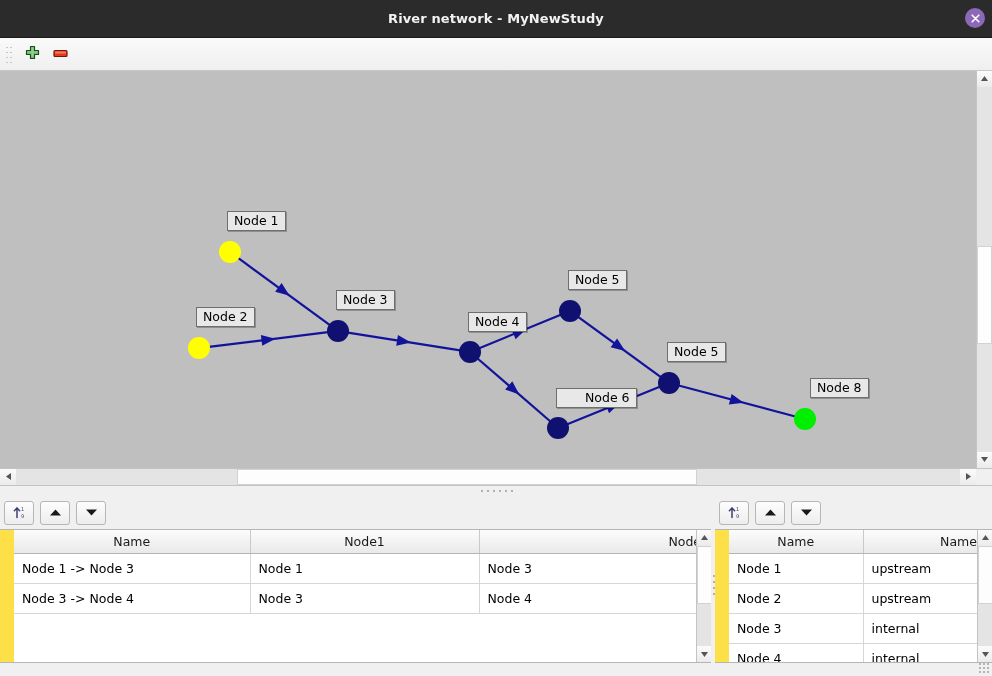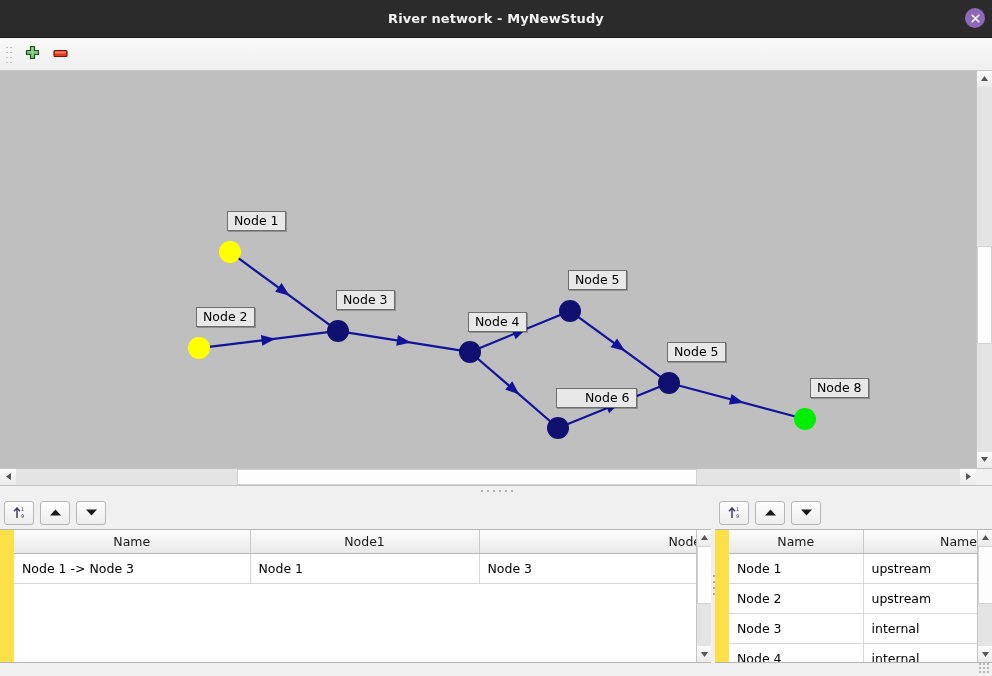--- a/index.html
+++ b/index.html
@@ -430,20 +430,25 @@
                   <th>Node1</th>
                   <th>Node2</th>
                 </tr>
             </thead>
             <tbody id="branch-body">
                 <tr>
                   <td>Node 1 -&gt; Node 3</td>
                   <td>Node 1</td>
                   <td>Node 3</td>
                 </tr>
+                <tr>
+                  <td>Node 3 -&gt; Node 4</td>
+                  <td>Node 3</td>
+                  <td>Node 4</td>
+                </tr>
               </tbody>
           </table>
         </div>
         <div class="vscroll" style="flex:0 0 15px;width:15px;">
           <div class="track"></div>
           <div class="arrow-up">
             <svg width="9" height="7" viewBox="0 0 9 7">
                 <path d="M4.5 1 L8 6 L1 6 z" fill="#555"></path>
               </svg>
           </div>

